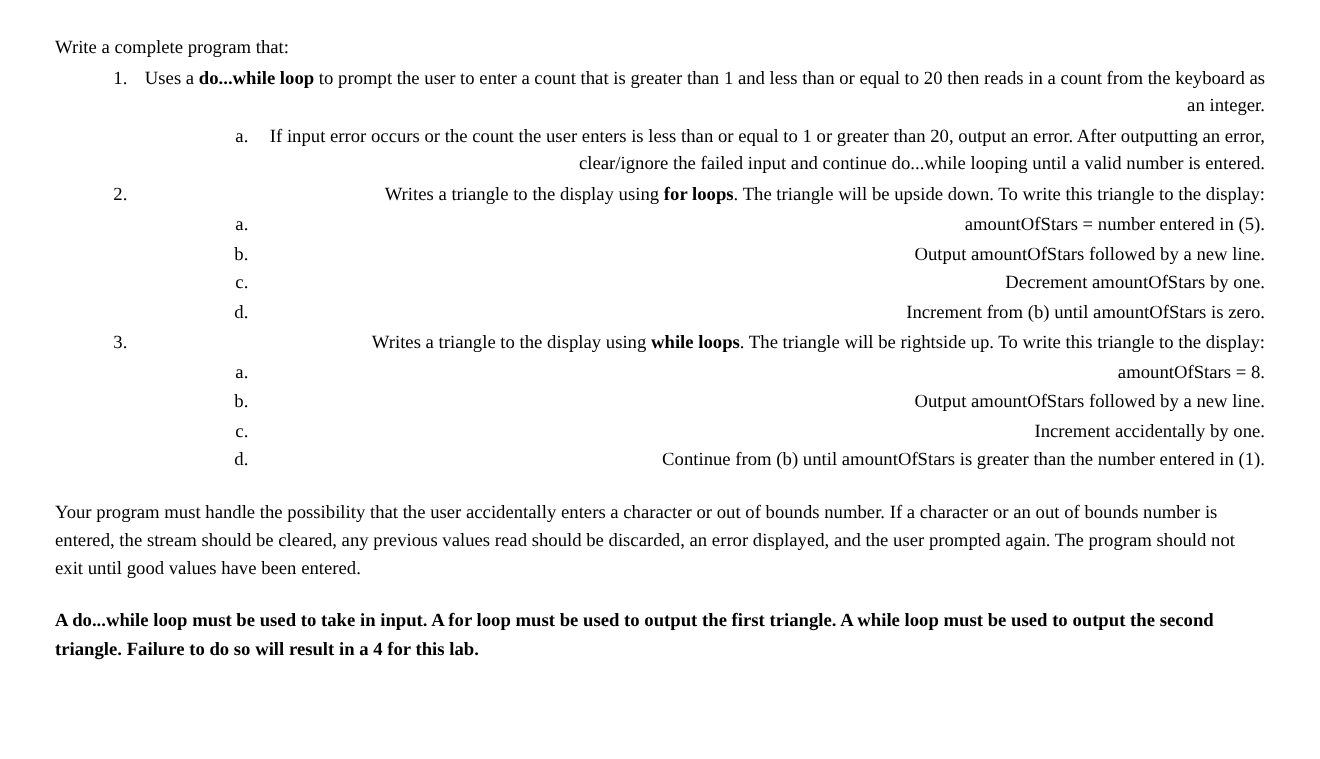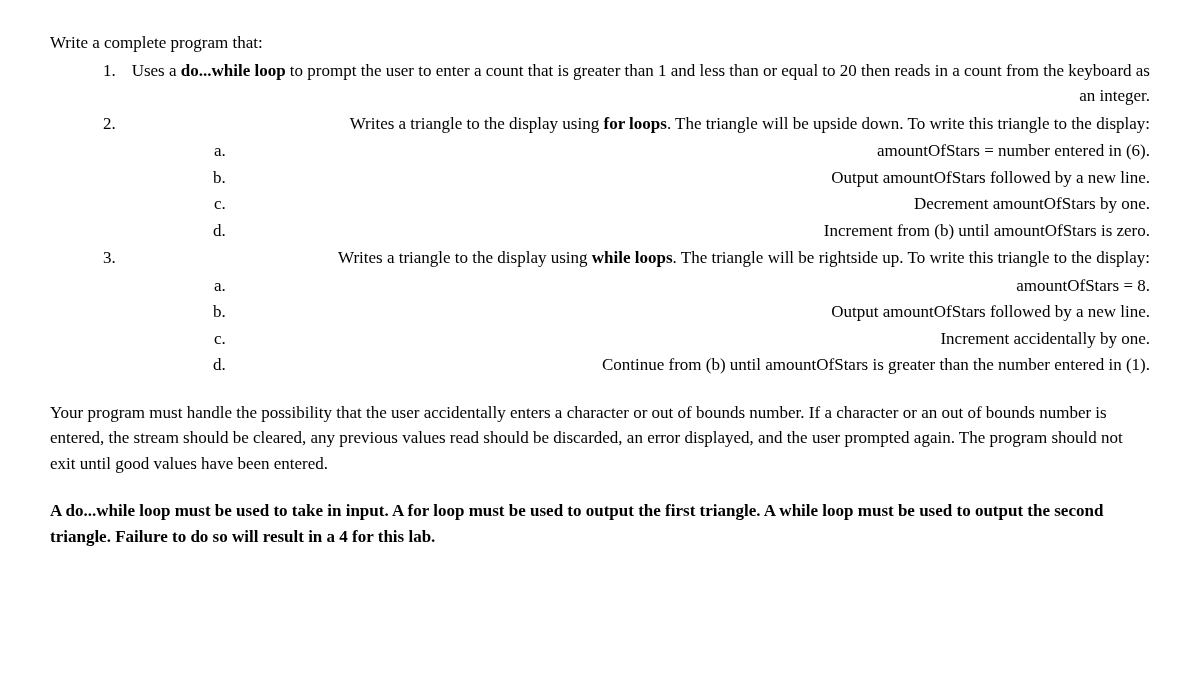--- a/index.html
+++ b/index.html
@@ -50,25 +50,28 @@
     }
   </style>
 </head>
 <body>
 
 <div class="intro">Write a complete program that:</div>
 
 <ol class="numbered">
   <li>
     <span>Uses a </span><span class="bold">do...while loop</span><span> to prompt the user to enter a count that is greater than 1 and less than or equal to 20 then reads in a count from the keyboard as an integer.</span>
+    <ol class="lettered">
+      <li>If input error occurs or the count the user enters is less than or equal to 1 or greater than 20, output an error. After outputting an error, clear/ignore the failed input and continue do...while looping until a valid number is entered.</li>
+    </ol>
   </li>
   <li>
     <span>Writes a triangle to the display using </span><span class="bold">for loops</span><span>. The triangle will be upside down. To write this triangle to the display:</span>
     <ol class="lettered">
-      <li>amountOfStars = number entered in (6).</li>
+      <li>amountOfStars = number entered in (5).</li>
       <li>Output amountOfStars followed by a new line.</li>
       <li>Decrement amountOfStars by one.</li>
       <li>Increment from (b) until amountOfStars is zero.</li>
     </ol>
   </li>
   <li>
     <span>Writes a triangle to the display using </span><span class="bold">while loops</span><span>. The triangle will be rightside up. To write this triangle to the display:</span>
     <ol class="lettered">
       <li>amountOfStars = 8.</li>
       <li>Output amountOfStars followed by a new line.</li>

